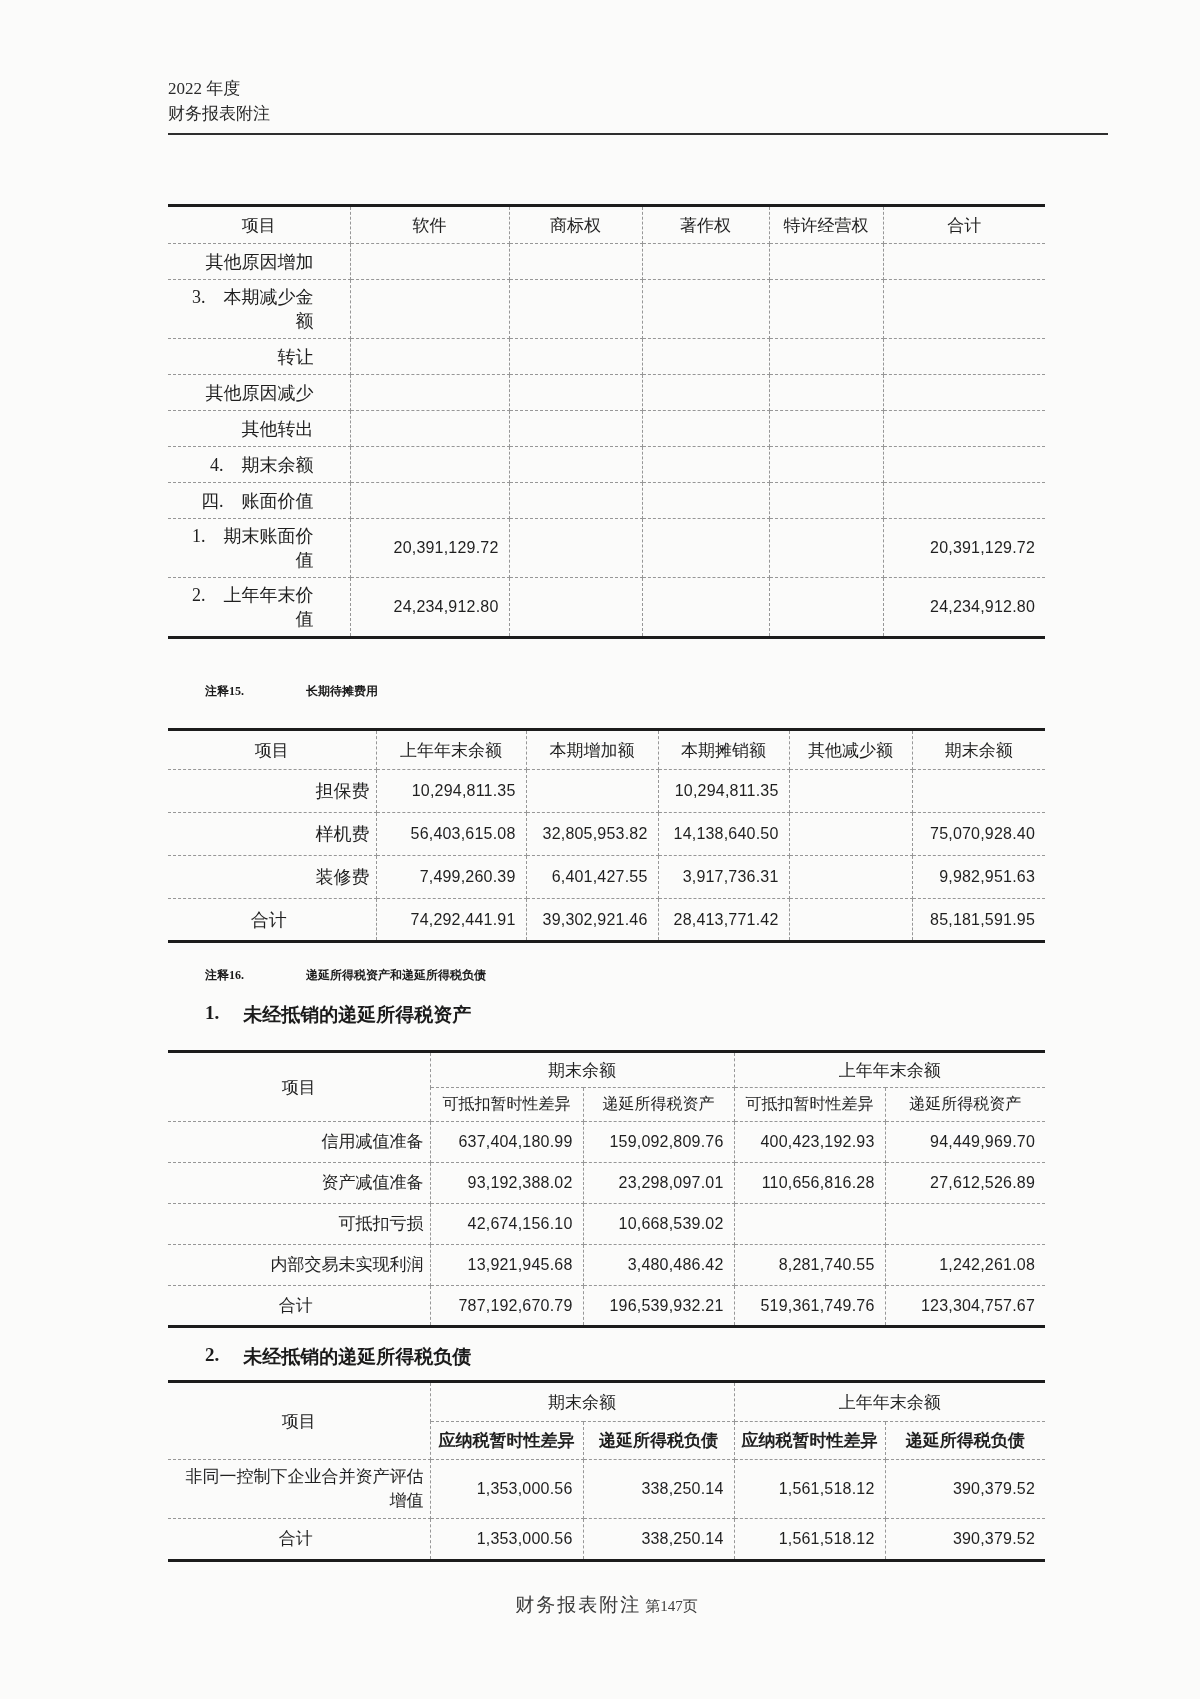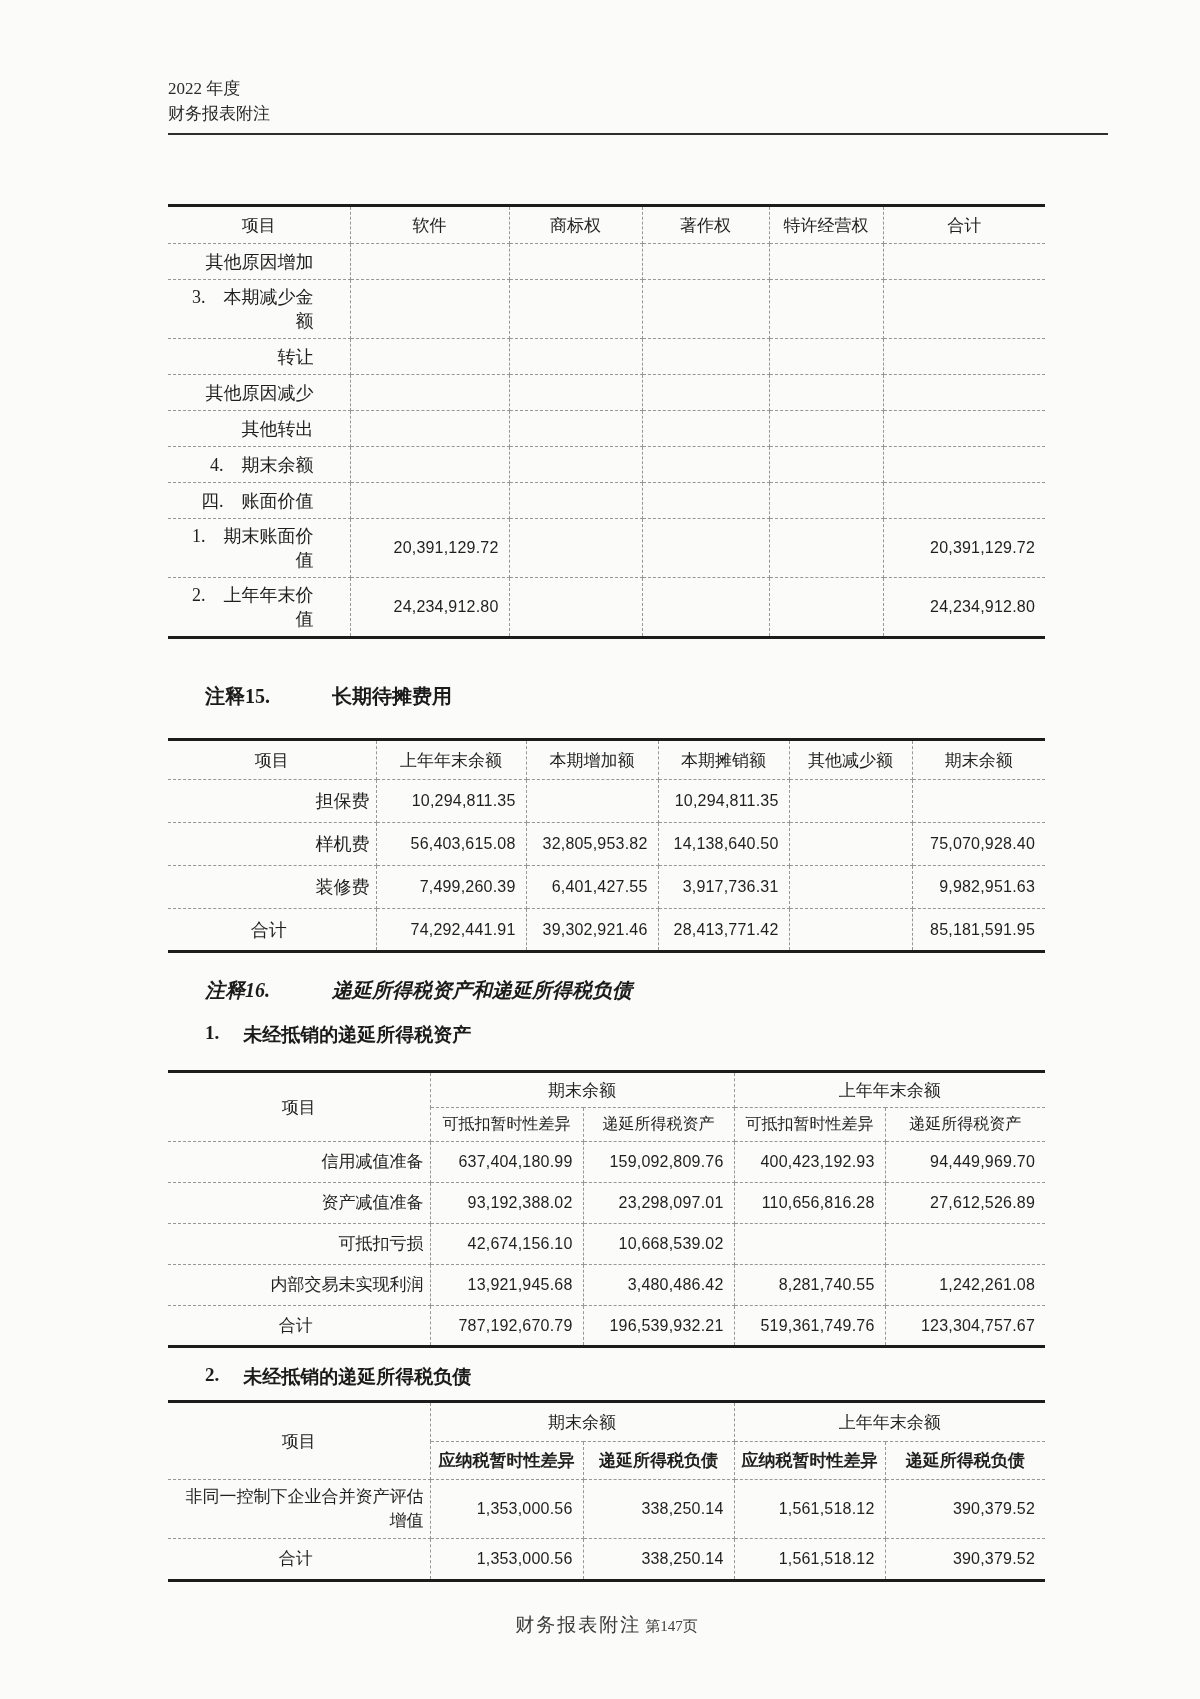--- a/index.html
+++ b/index.html
@@ -57,36 +57,36 @@
   .tbl1 th { height: 38px; }
   .tbl1 td { height: 36px; }
   .tbl1 td.lbl { padding-right: 36px; }
   .tbl1 td.ind { padding-left: 34px; }
 
   
   .note-title {
     margin-top: 44px;
     margin-left: 37px;
     display: flex;
-    font-size: 20px;
+    font-size: 12px;
     font-weight: bold;
     color: #1b1b1b;
   }
   .note-title .num { margin-right: 62px; }
   .sub-title {
     margin-left: 37px;
     display: flex;
     font-size: 19px;
     font-weight: bold;
     color: #1b1b1b;
   }
   .sub-title .num { margin-right: 24px; }
   .st1 { margin-top: 18px; }
   .st2 { margin-top: 16px; }
-  .mt-note16 { margin-top: 24px; font-style: italic; }
+  .mt-note16 { margin-top: 24px; }
 
   .tbl2 { margin-top: 28px; }
   .tbl2 th { height: 40px; }
   .tbl2 td { height: 43px; }
 
   
   .tbl3 { margin-top: 22px; }
   .tbl4 { margin-top: 10px; }
   .tbl3 thead tr:first-child th { height: 36px; }
   .tbl3 thead tr:last-child  th { height: 34px; font-size: 16px; }

